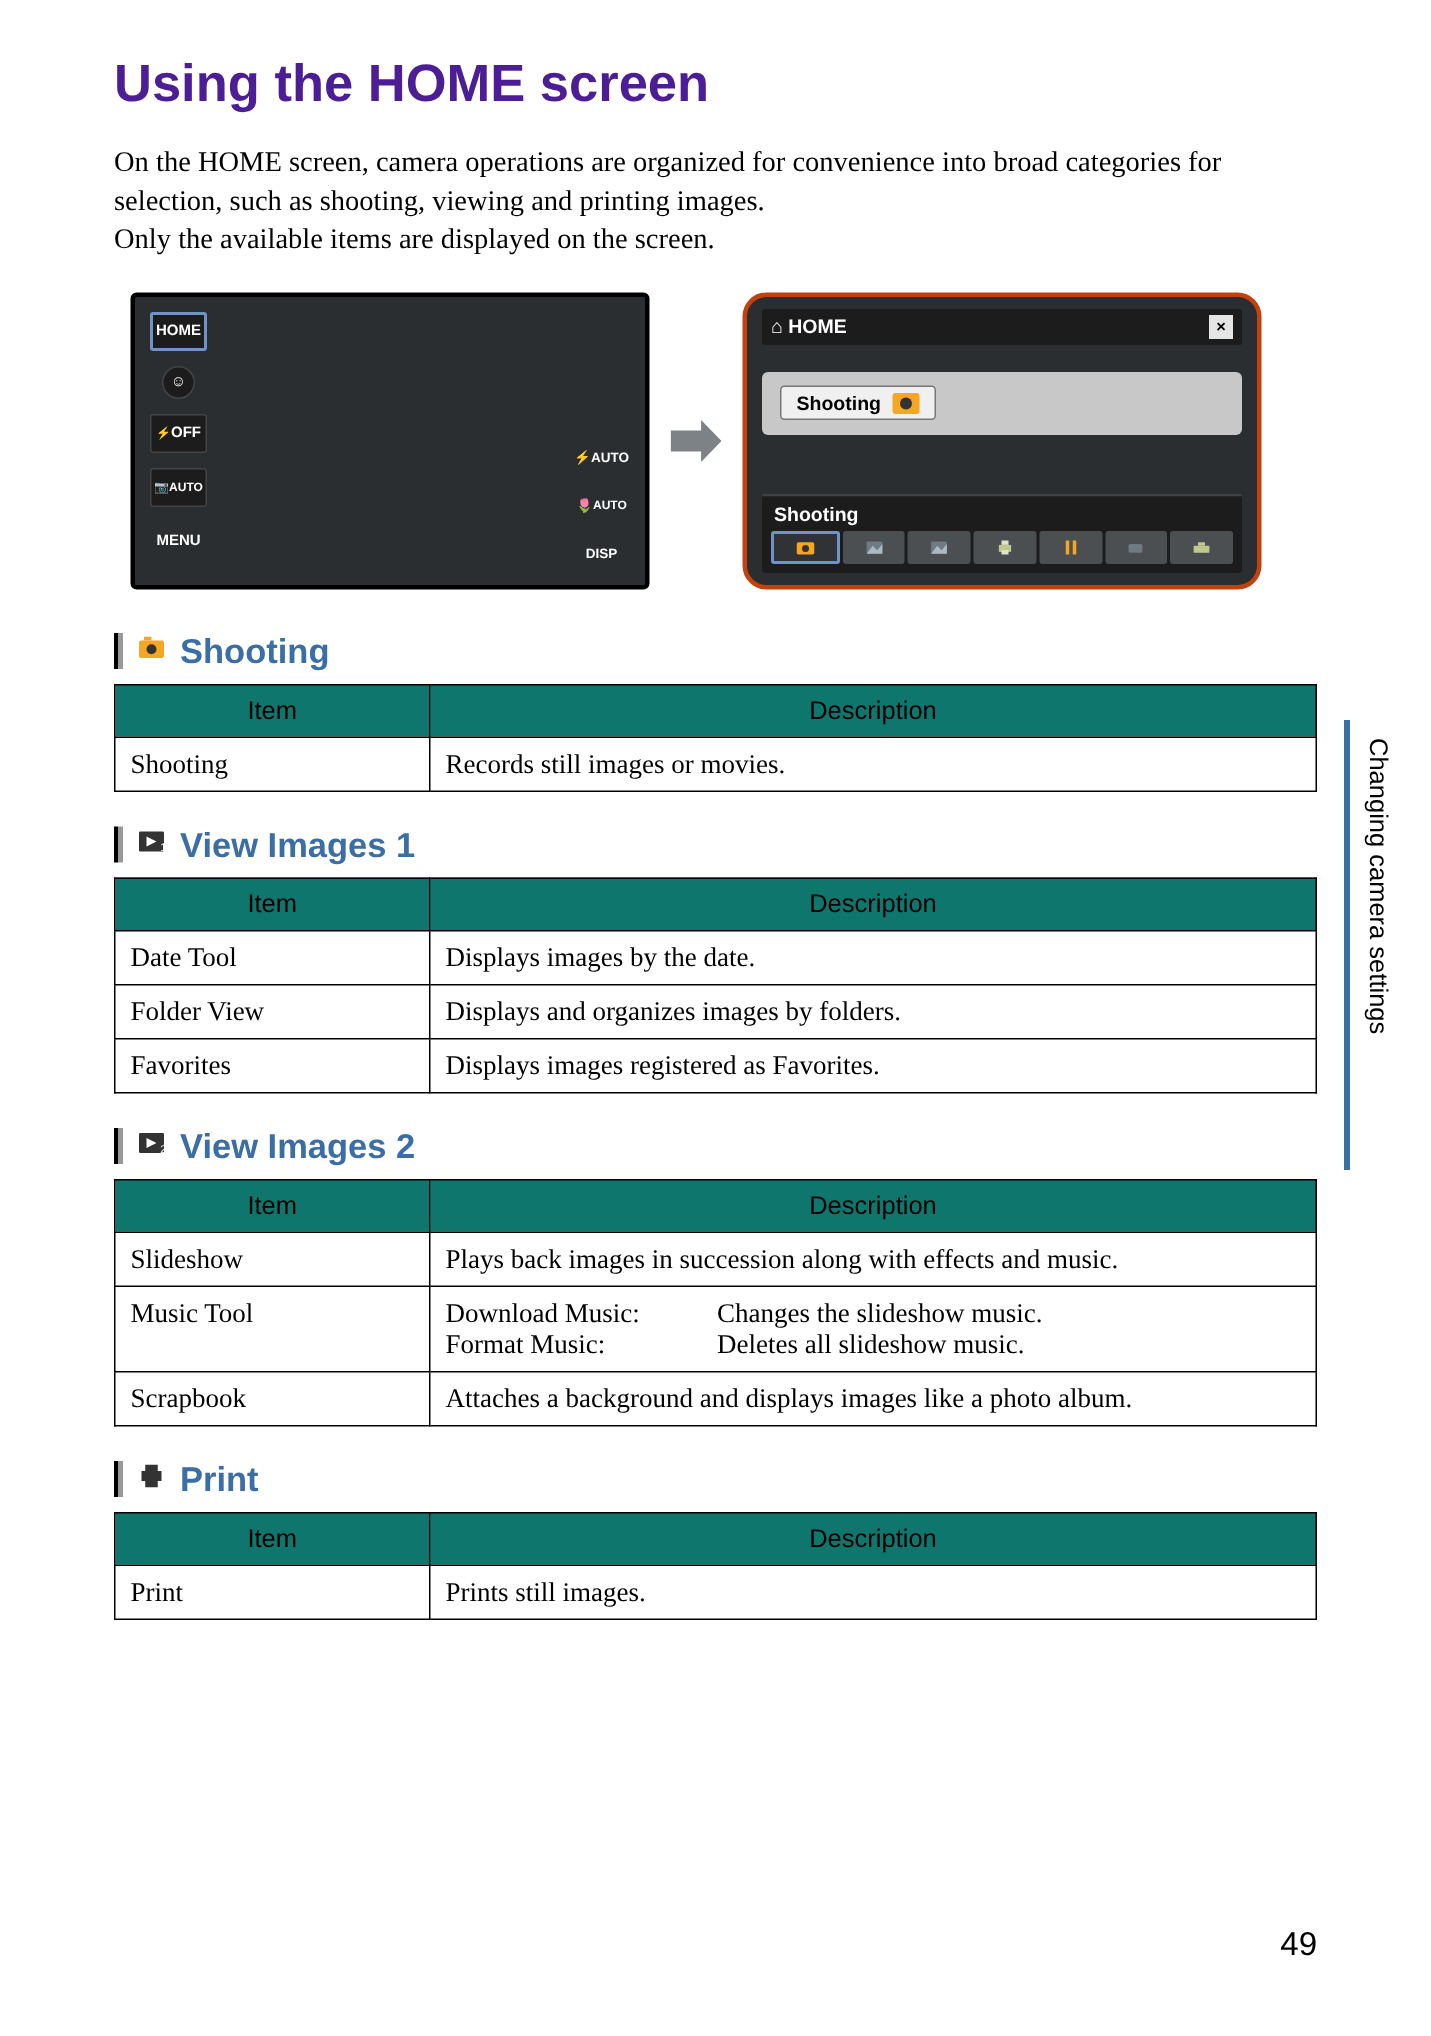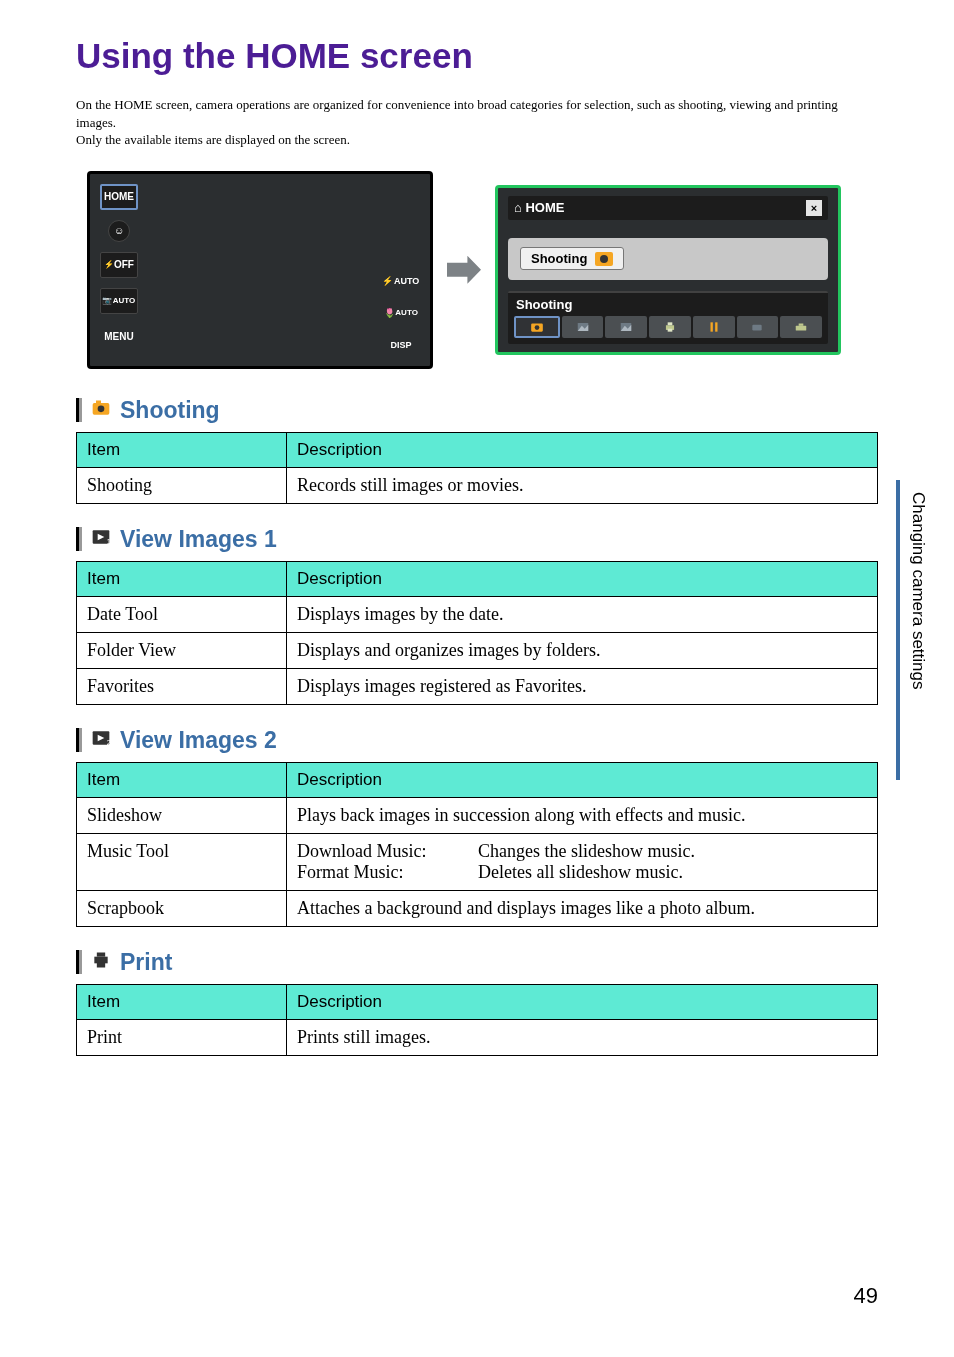--- a/index.html
+++ b/index.html
@@ -12,21 +12,21 @@
     position: relative;
     padding: 36px 76px 40px 76px;
   }
   h1.title {
     color: #4c1d95;
     font-size: 35px;
     font-weight: bold;
     margin-bottom: 20px;
   }
   .intro {
-    font-size: 13px;
+    font-size: 19px;
     font-family: "Times New Roman", Times, serif;
     line-height: 1.35;
     margin-bottom: 22px;
   }
   .screens {
     display: flex;
     align-items: center;
     column-gap: 14px;
     margin-bottom: 28px;
     padding-left: 11px;
@@ -81,23 +81,23 @@
     justify-content: center;
     font-weight: bold;
   }
   .arrow {
     width: 34px; height: 28px;
     background: #7d8286;
     clip-path: polygon(0 25%, 60% 25%, 60% 0, 100% 50%, 60% 100%, 60% 75%, 0 75%);
   }
   .lcd-right {
     width: 346px;
-    height: 170px;
-    border: 3px solid #22c55e;
-    border-radius: 4px;
+    height: 198px;
+    border: 3px solid #c2410c;
+    border-radius: 16px;
     background: #2b2e30;
     position: relative;
     padding: 8px 10px;
   }
   .hr-top {
     display: flex;
     align-items: center;
     justify-content: space-between;
     background: #1c1c1c;
     color: #fff;
@@ -209,24 +209,25 @@
     border-collapse: collapse;
     font-size: 17px;
   }
   table.data th, table.data td {
     border: 1px solid #000;
     padding: 7px 10px;
     text-align: left;
     vertical-align: top;
   }
   table.data th {
-    background: #5eead4;
+    background: #0f766e;
     font-weight: normal;
     font-family: Arial, Helvetica, sans-serif;
     font-size: 17px;
+    text-align: center;
   }
   table.data th.col-item { width: 210px; }
   table.data td {
     font-family: "Times New Roman", Times, serif;
     font-size: 18px;
   }
   table.data td.item {
     font-family: "Times New Roman", Times, serif;
   }
   .music-cell {

